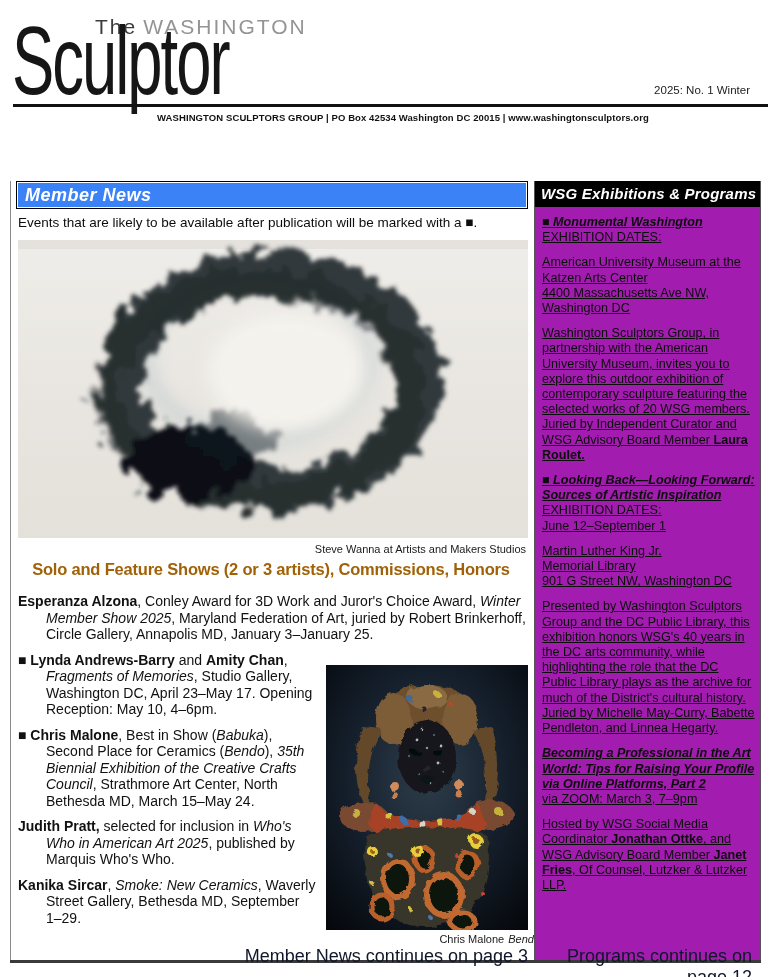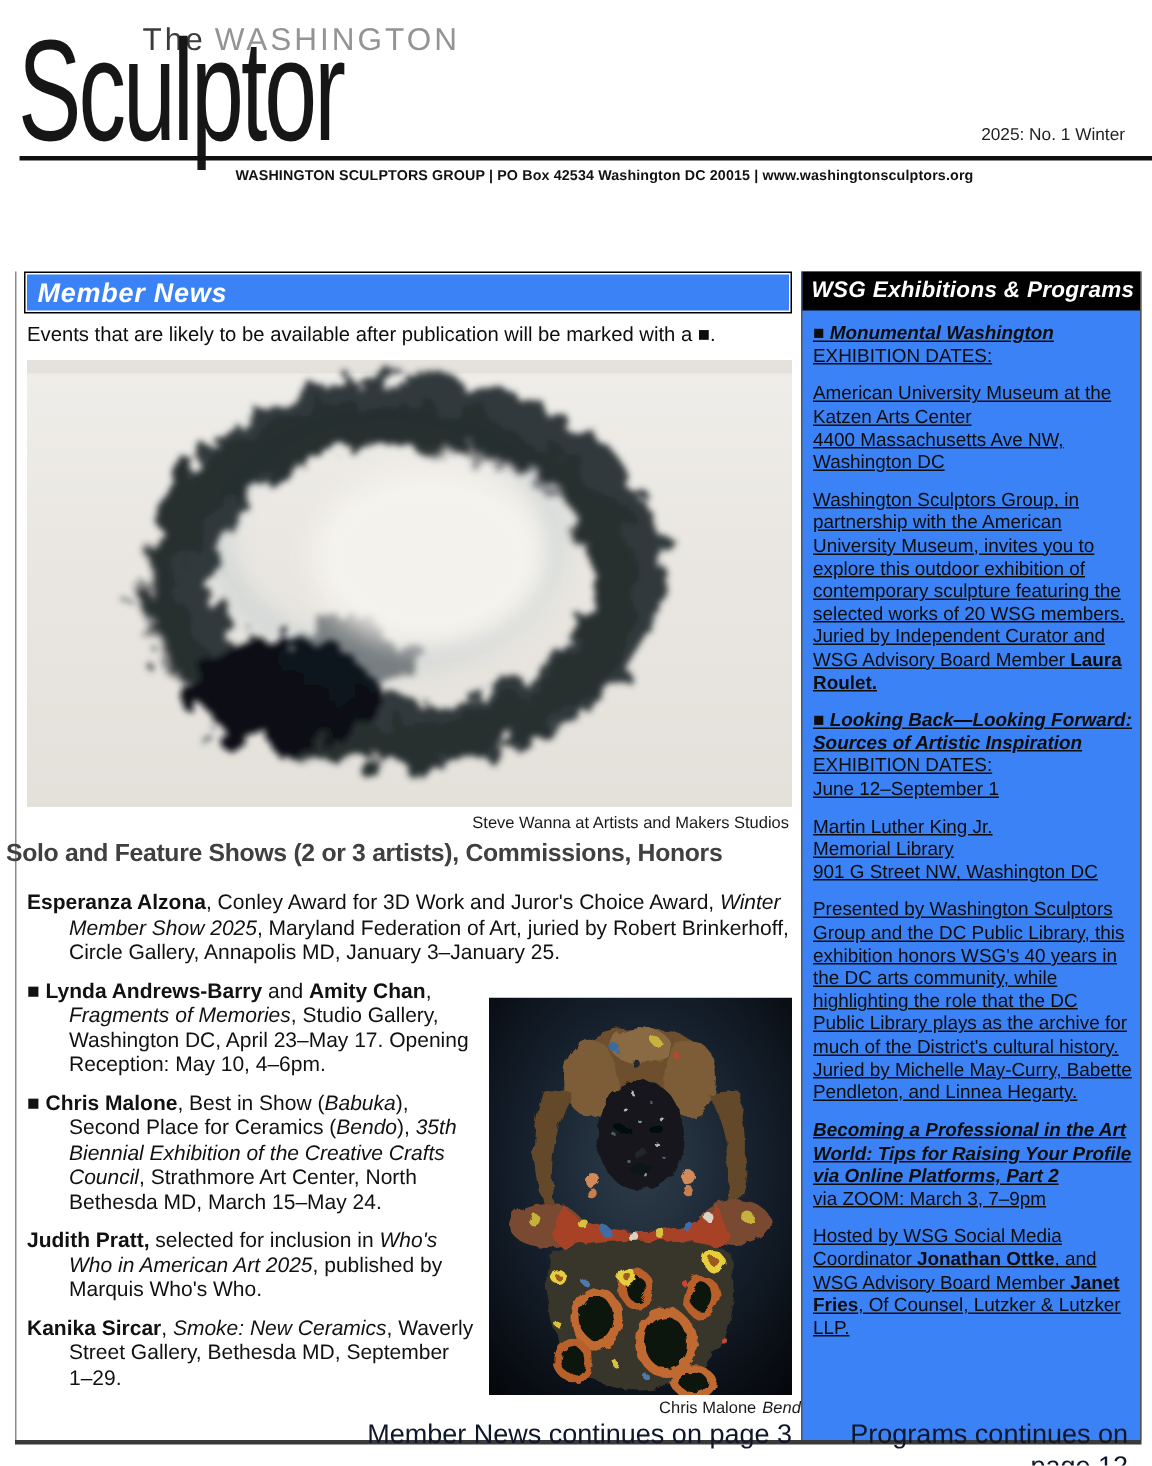--- a/index.html
+++ b/index.html
@@ -28,35 +28,35 @@
   .edge-left{left:10px;top:181px;width:1px;height:779px;background:#8a8a8a;}
   .bottom-line{left:10px;top:960px;width:751px;height:3px;background:#3a3a3a;}
 
   
   .bar-wrap{left:16px;top:181px;width:508px;border:1px solid #000;padding:1px;background:#fff;}
   .bar{background:#3b82f6;color:#fff;font-size:18px;font-weight:700;font-style:italic;
        line-height:24px;padding-left:7px;letter-spacing:.5px;}
   .legend{left:18px;top:215px;width:510px;font-size:13.5px;color:#0d0d0d;}
   .ink{left:18px;top:240px;width:510px;height:298px;}
   .inkcap{left:16px;top:543px;width:510px;text-align:right;font-size:11px;color:#1a1a1a;}
-  .colhead{left:4px;top:560px;width:510px;font-weight:700;
-           font-size:16.5px;letter-spacing:-.2px;color:#404040;}
+  .colhead{left:16px;top:560px;width:510px;text-align:center;font-weight:700;
+           font-size:16.5px;letter-spacing:-.2px;color:#a16207;}
   .entries{left:18px;top:593px;width:510px;font-size:14px;line-height:16.5px;}
   .entries p{margin:0 0 9px 0;padding-left:28px;text-indent:-28px;width:482px;}
   .entries p.narrow{width:272px;}
   .sculpt{left:326px;top:665px;width:202px;height:265px;}
   .scap{left:240px;top:933px;width:300px;text-align:right;font-size:11px;color:#1a1a1a;}
   .scap .t{margin-left:4px;}
   .cont{font-size:18px;color:#0f172a;}
   .contL{left:18px;top:946px;width:510px;text-align:right;}
   .contR{left:534px;top:946px;width:218px;text-align:right;}
 
   
   .sidebar{left:534px;top:181px;width:227px;height:779px;box-sizing:border-box;
-           border-left:1px solid #555;border-right:1px solid #555;background:#3b82f6;}
+           border-left:1px solid #555;border-right:1px solid #555;background:#a21caf;}
   .sbar{background:#000;color:#fff;font-size:15px;font-weight:700;font-style:italic;
         line-height:26px;padding-left:6px;letter-spacing:.2px;}
   .sbody{padding:8px 4px 0 7px;font-size:12.6px;line-height:15.2px;color:#0d0d0d;}
   .sbody p{margin:0;text-decoration:underline;}
   .sbody p.gap{margin-top:10px;}
 </style>
 </head>
 <body>
 
 <div>

